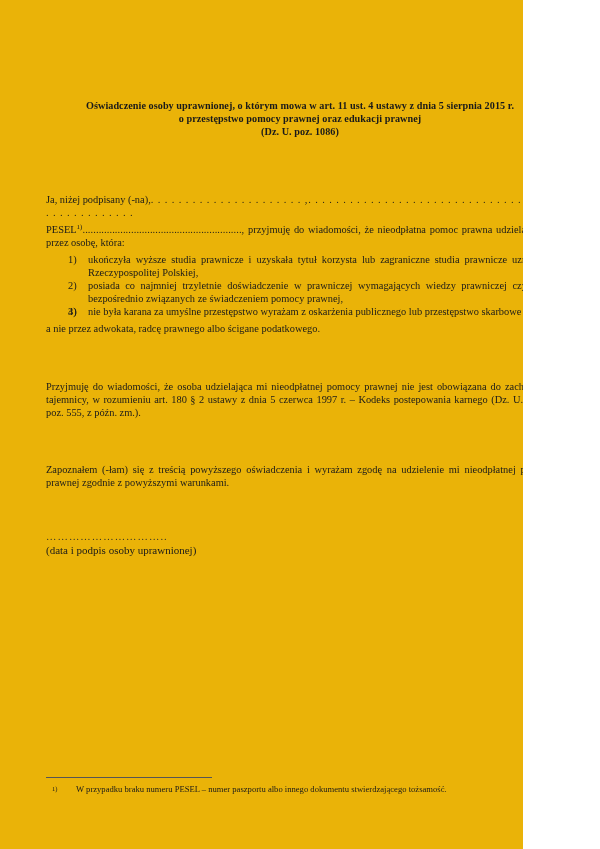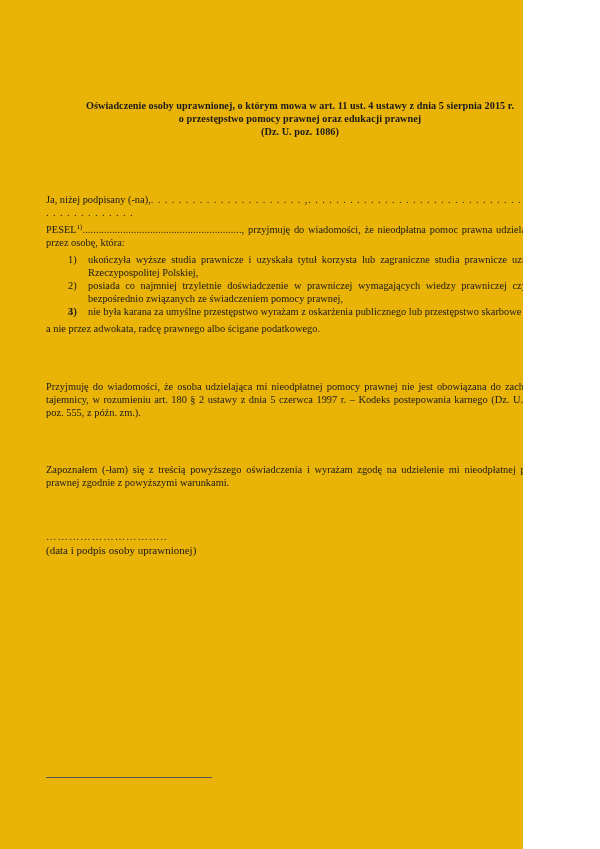--- a/index.html
+++ b/index.html
@@ -192,15 +192,19 @@
 
     <div class="sig-block" style="margin-top:42px">
       <div class="sig-dots">…………………………..</div>
       <div class="sig-caption">(data i podpis osoby uprawnionej)</div>
     </div>
 
   </div>
 
   <div class="footnote-area">
     <div class="footnote-rule"></div>
+    <div class="footnote-row">
+      <span class="fn-num">1)</span>
+      <span>W przypadku braku numeru PESEL – numer paszportu albo innego dokumentu stwierdzającego tożsamość.</span>
+    </div>
   </div>
 
 </div>
 
 </body></html>

